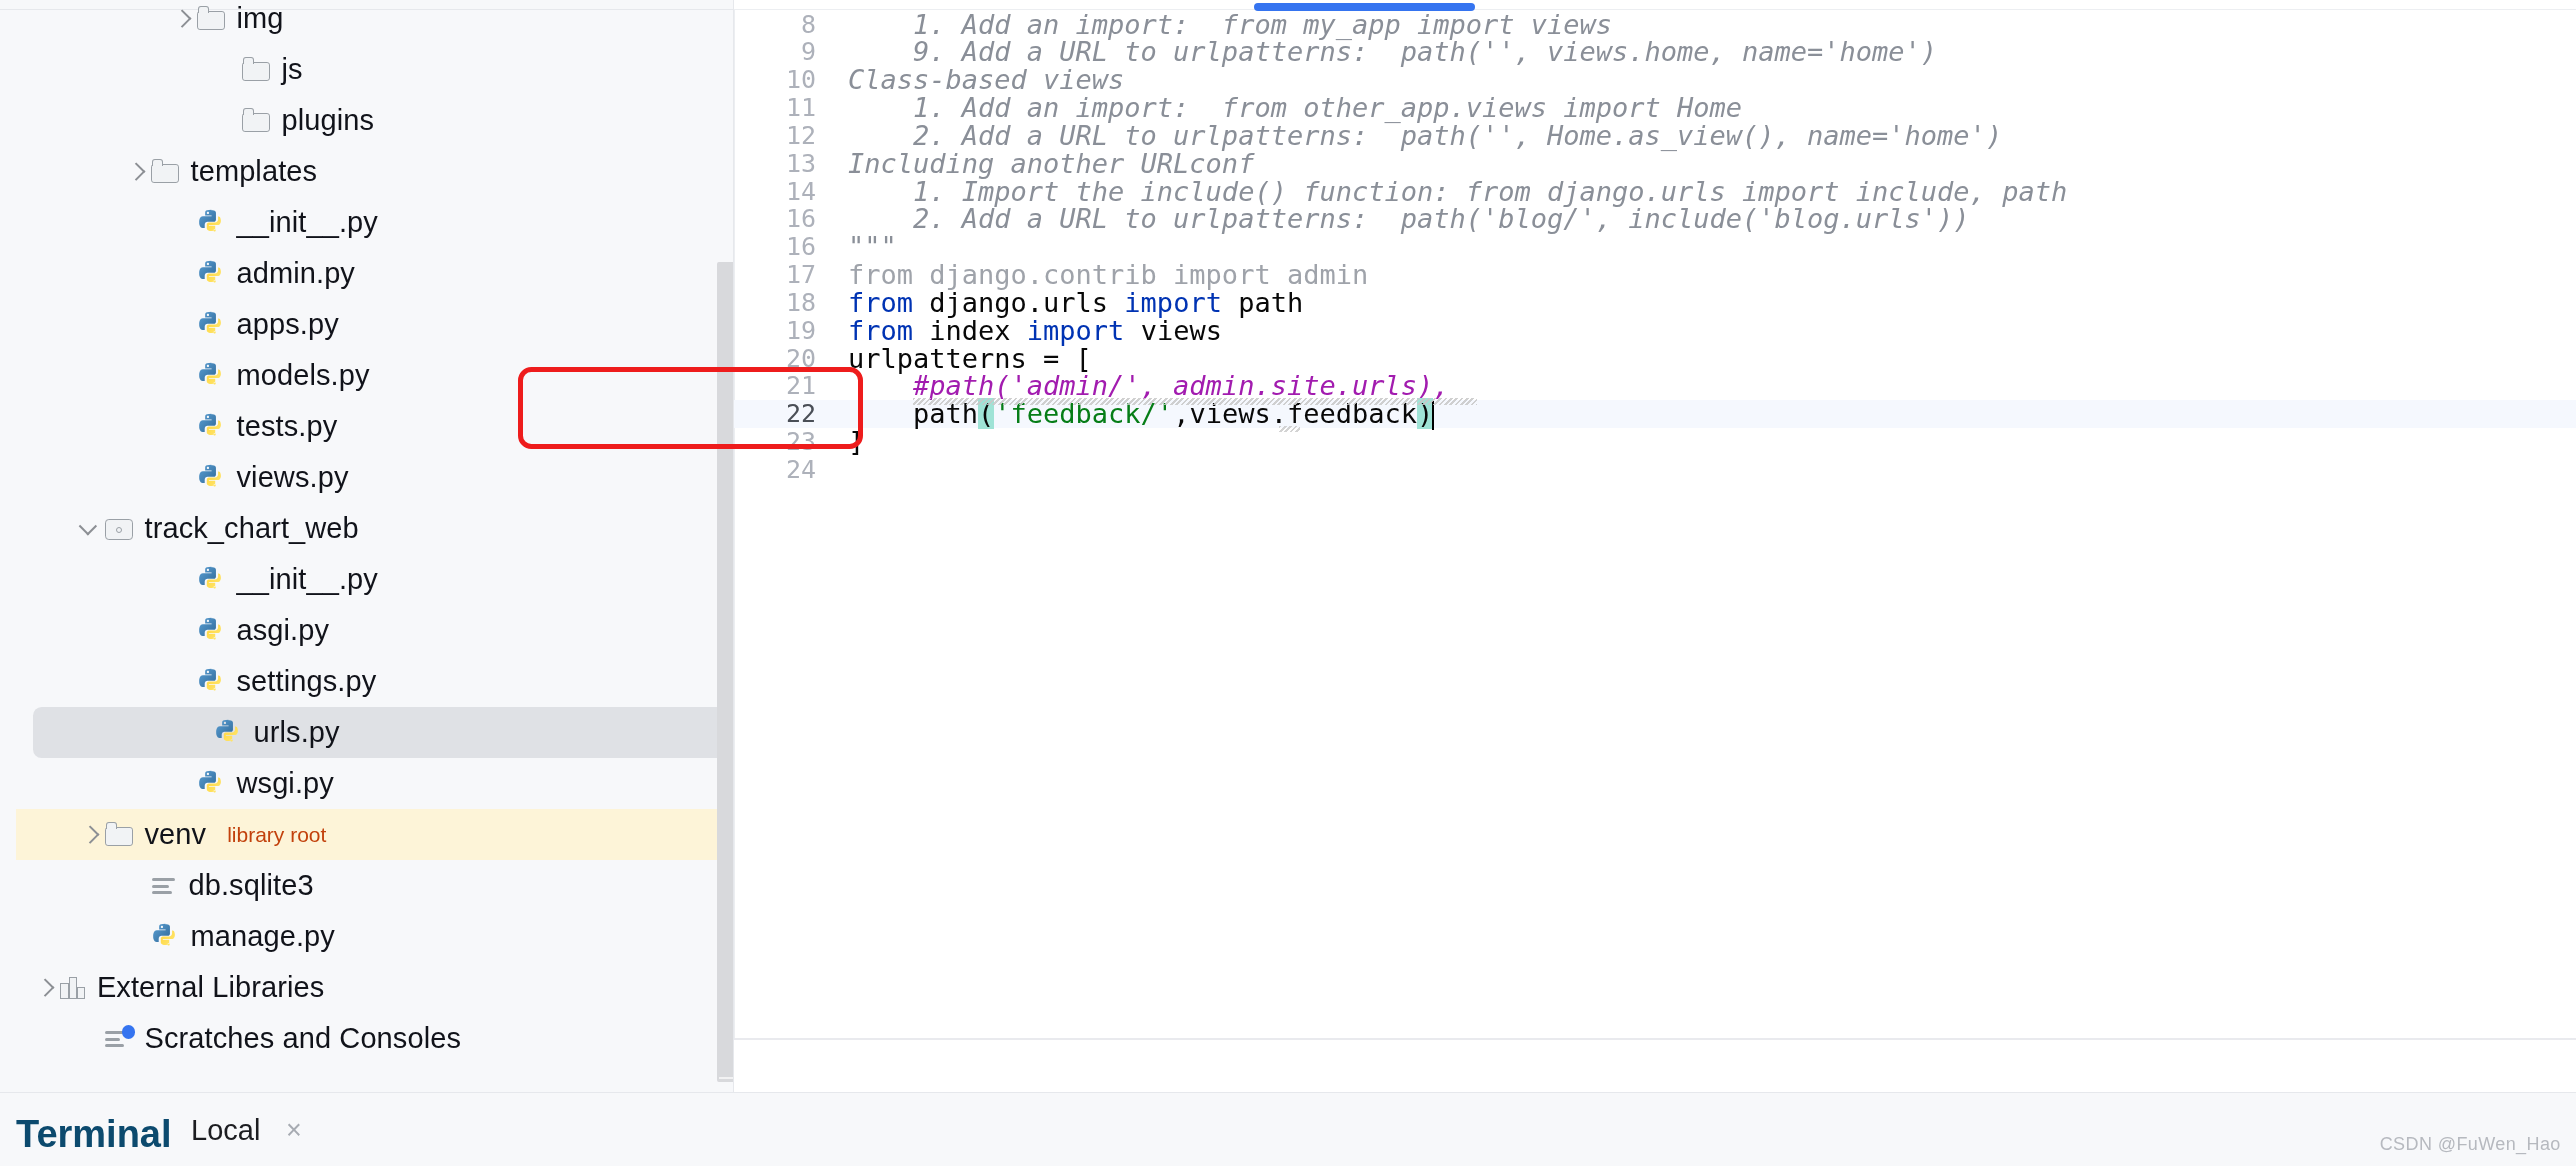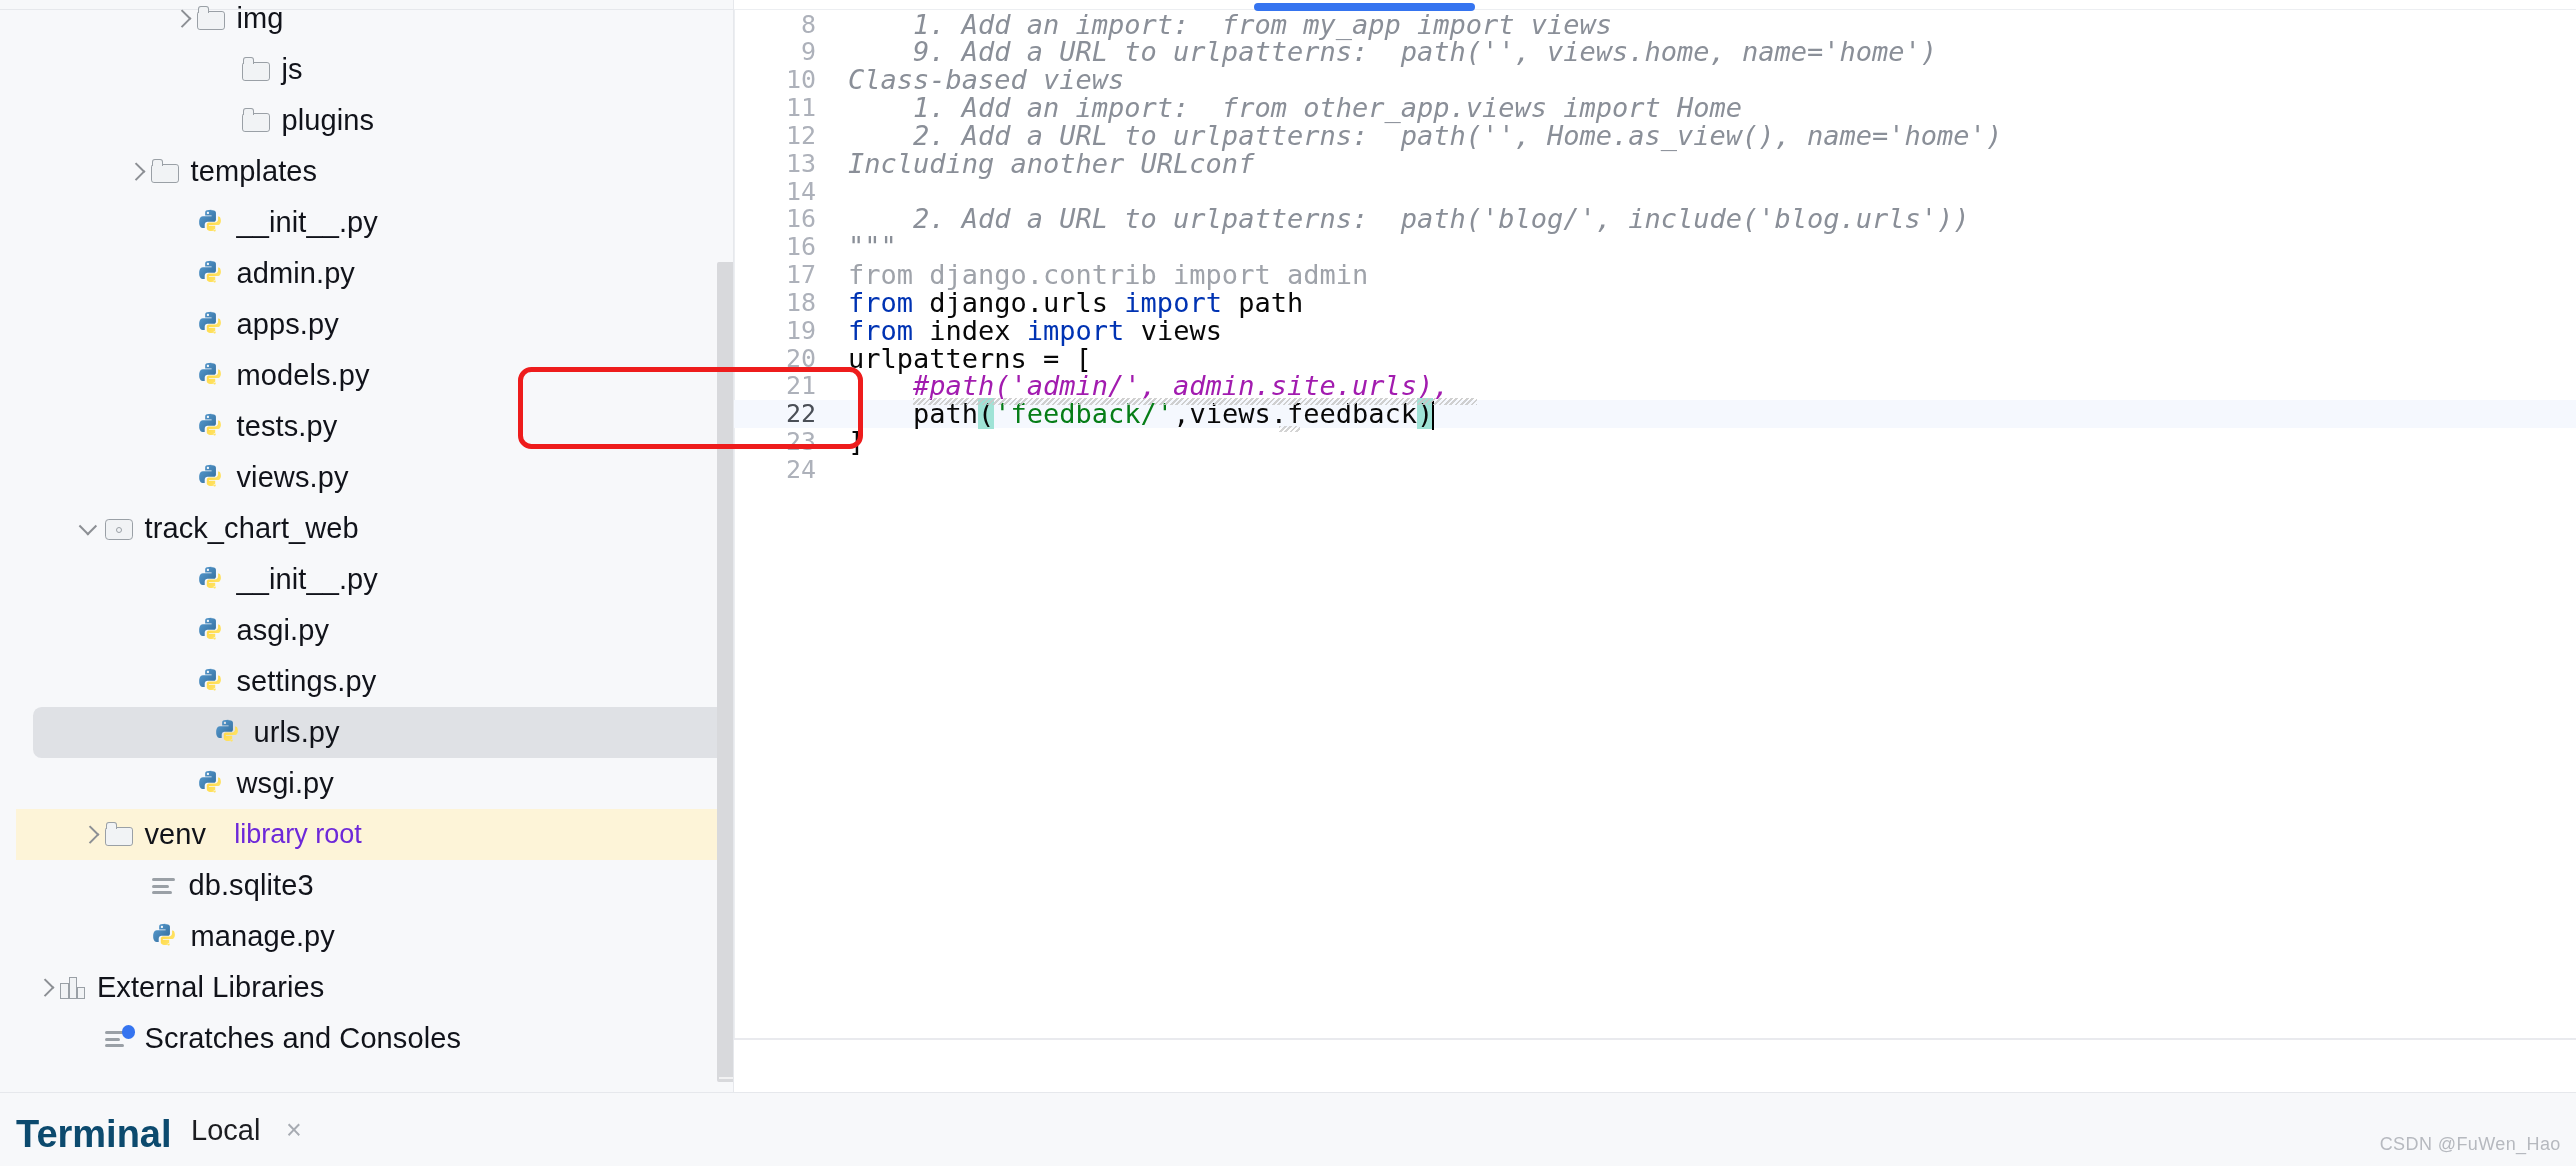--- a/index.html
+++ b/index.html
@@ -86,21 +86,21 @@
 
   
   .ic-scr{width:29px;height:27px;}
   .ic-scr i{position:absolute;left:0;height:2.9px;background:#9aa0a6;border-radius:1.9px;display:block;}
   .ic-scr i:nth-child(1){top:5.7px;width:22px;}
   .ic-scr i:nth-child(2){top:12.4px;width:15.3px;}
   .ic-scr i:nth-child(3){top:19px;width:19px;}
   .ic-scr b{position:absolute;right:-1px;top:0px;width:13.3px;height:13.3px;border-radius:50%;background:#3574f0;display:block;}
 
   .label{font-size:29px;color:#11131a;letter-spacing:0.1px;}
-  .sublabel{font-size:27px;color:#6d28d9;margin-left:28px;}
+  .sublabel{font-size:21px;color:#c2410c;margin-left:21px;}
 
   #sidebar-scroll{
     position:absolute;left:717px;top:262px;width:19px;height:820px;
     background:#d8d9dc;border-radius:1.9px;
   }
   #sidebar-scroll::after{
     content:"";position:absolute;left:1.9px;bottom:2.9px;width:15.3px;height:1.9px;background:#f2f2f3;
   }
   #sidebar-right-edge{
     position:absolute;left:733px;top:0;width:1px;height:1092px;background:#e6e8ec;
@@ -536,20 +536,21 @@
         <div class="cline" style="top: 122px;">
           <span class="num">12</span>
           <span class="txt"><span class="doc">    2. Add a URL to urlpatterns:  path('', Home.as_view(), name='home')</span></span>
         </div>
         <div class="cline" style="top: 150px;">
           <span class="num">13</span>
           <span class="txt"><span class="doc">Including another URLconf</span></span>
         </div>
         <div class="cline" style="top: 178px;">
           <span class="num">14</span>
+          <span class="txt"><span class="doc">    1. Import the include() function: from django.urls import include, path</span></span>
         </div>
         <div class="cline" style="top: 205px;">
           <span class="num">16</span>
           <span class="txt"><span class="doc">    2. Add a URL to urlpatterns:  path('blog/', include('blog.urls'))</span></span>
         </div>
         <div class="cline" style="top: 233px;">
           <span class="num">16</span>
           <span class="txt"><span class="doc">"""</span></span>
         </div>
         <div class="cline" style="top: 261px;">

